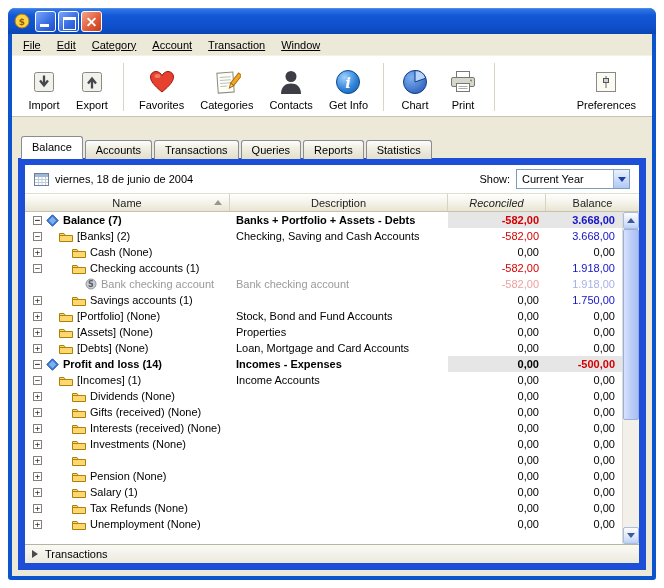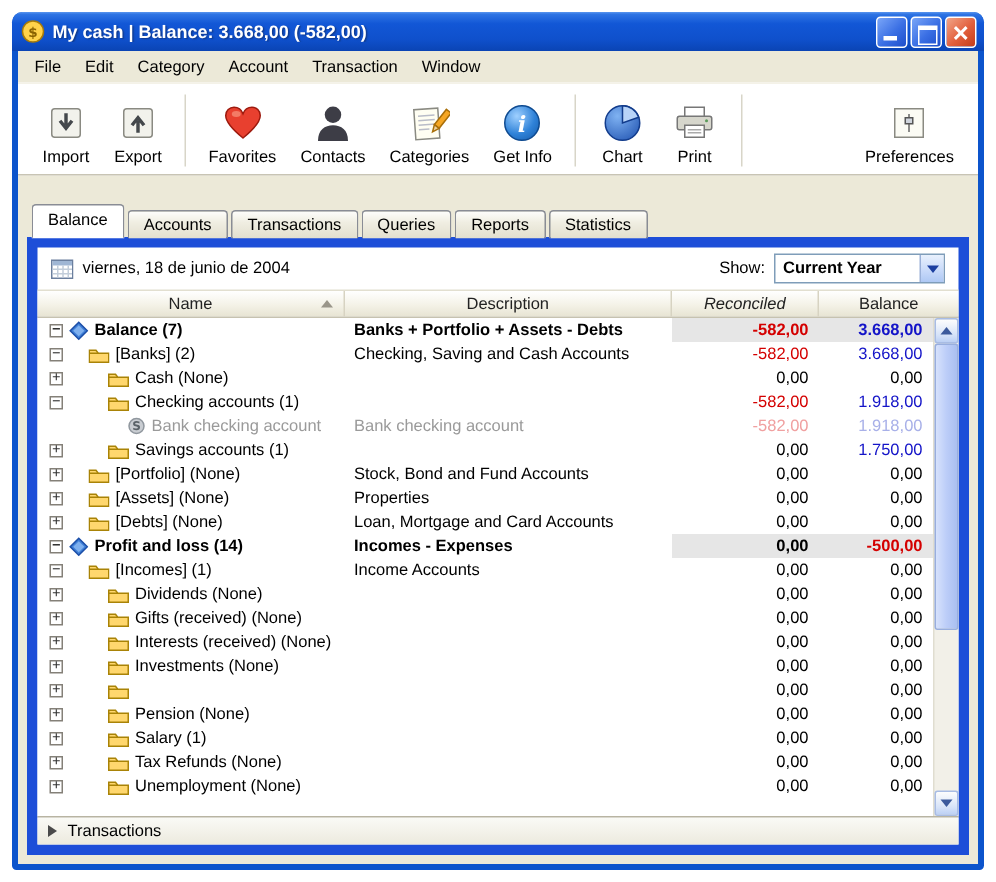--- a/index.html
+++ b/index.html
@@ -45,21 +45,21 @@
   .btn-close::before, .btn-close::after {
     content:""; position:absolute; left:4px; top:9px; width:11px; height:2px; background:#fff;
   }
   .btn-close::before { transform: rotate(45deg); }
   .btn-close::after { transform: rotate(-45deg); }
 
   .win-body { flex: 1; background: #ece9d8; display: flex; flex-direction: column; min-height: 0; }
 
   
   .menubar { display: flex; height: 21px; align-items: center; padding-left: 3px; background:#ece9d8; }
-  .menu-item { padding: 3px 8px; color: #000; }
+  .menu-item { padding: 3px 8px; color: #000; text-decoration: underline; }
 
   
   .toolbar {
     background: #fff; border-top: 1px solid #f4f2e8; border-bottom: 1px solid #c8c4b4;
     display: flex; align-items: stretch; padding: 5px 8px 3px 8px; height: 62px;
   }
   .tool-btn {
     display: flex; flex-direction: column; align-items: center; justify-content: flex-end;
     gap: 3px; padding: 2px 8px; min-width: 48px; background: transparent; border: none;
     font-family: "Liberation Sans", sans-serif; font-size: 11px; color:#000;
@@ -88,21 +88,21 @@
   .panel {
     flex: 1; margin: 0 6px 6px 6px; min-height: 0;
     border: 7px solid #1d4ed8; background: #fff;
     display: flex; flex-direction: column; position: relative; z-index: 1;
   }
 
   .datebar { height: 28px; display: flex; align-items: center; gap: 6px; padding: 0 9px; }
   .datebar .cal { display: inline-flex; flex: none; }
   .show-label { margin-left: auto; }
   .combo { width: 114px; height: 20px; border: 1px solid #7f9db9; background: #fff; display: flex; }
-  .combo-text { flex: 1; padding: 3px 0 0 5px; white-space: nowrap; overflow: hidden; font-weight: bold; }
+  .combo-text { flex: 1; padding: 3px 0 0 5px; white-space: nowrap; overflow: hidden; }
   .combo-btn {
     width: 16px; border-left: 1px solid #9ab0d8;
     background: linear-gradient(#e9f1fd,#cadbfa 55%,#aec8f4);
     display: flex; align-items: center; justify-content: center;
   }
   .combo-arrow { width:0; height:0; border-left:4px solid transparent; border-right:4px solid transparent; border-top:5px solid #1c3fa0; }
 
   
   .thead {
     display: flex; height: 19px; flex: none;
@@ -171,21 +171,20 @@
 
 <div class="window">
 
   <div class="titlebar">
     <span class="app-icon">
       <svg width="16" height="16">
           <circle cx="8" cy="8" r="7" fill="#ffd24a" stroke="#a87b08"></circle>
           <text x="8" y="11.5" font-size="9" font-weight="bold" fill="#8a6200" text-anchor="middle" font-family="DejaVu Sans">$</text>
         </svg>
     </span>
-    <span class="title-text">My cash | Balance: 3.668,00 (-582,00)</span>
     <span class="win-controls">
       <span class="wbtn btn-min"></span>
       <span class="wbtn btn-max"></span>
       <span class="wbtn btn-close"></span>
     </span>
   </div>
 
   <div class="win-body">
 
     <div class="menubar">
@@ -218,29 +217,20 @@
       </button>
       <span class="tool-sep"></span>
       <button class="tool-btn">
         <span class="ticon">
             <svg width="26" height="24" viewBox="0 0 26 24">
               <path d="M13 22 C5 15.5 1.5 11 1.5 7 C1.5 3.8 4 1.5 7 1.5 C9.5 1.5 12 3.2 13 5.8 C14 3.2 16.5 1.5 19 1.5 C22 1.5 24.5 3.8 24.5 7 C24.5 11 21 15.5 13 22 Z" fill="#e8402f" stroke="#9c1a0e"></path>
               <ellipse cx="8.5" cy="6" rx="3" ry="2" fill="#f58a74" opacity="0.8"></ellipse>
             </svg>
           </span>
         <span>Favorites</span>
-      </button>
-      <button class="tool-btn">
-        <span class="ticon">
-            <svg width="24" height="26">
-              <circle cx="12" cy="7.5" r="5.5" fill="#3d3d46"></circle>
-              <path d="M2 25 C2 17.5 6.5 14.5 12 14.5 C17.5 14.5 22 17.5 22 25 Z" fill="#3d3d46"></path>
-            </svg>
-          </span>
-        <span>Contacts</span>
       </button>
       <button class="tool-btn">
         <span class="ticon">
             <svg width="28" height="26">
               <g transform="rotate(-4 14 13)">
                 <rect x="4.5" y="3.5" width="16" height="20" fill="#fffef2" stroke="#8a8a82"></rect>
                 <g stroke="#b9bcc8">
                   <line x1="7" y1="8" x2="18" y2="8"></line>
                   <line x1="7" y1="11" x2="18" y2="11"></line>
                   <line x1="7" y1="14" x2="18" y2="14"></line>
@@ -250,20 +240,29 @@
               <g transform="rotate(38 21 13)">
                 <rect x="19" y="3" width="4" height="13" fill="#f5a623" stroke="#a86e08"></rect>
                 <polygon points="19,16 23,16 21,20.5" fill="#eed3a2" stroke="#a86e08"></polygon>
               </g>
             </svg>
           </span>
         <span>Categories</span>
       </button>
       <button class="tool-btn">
         <span class="ticon">
+            <svg width="24" height="26">
+              <circle cx="12" cy="7.5" r="5.5" fill="#3d3d46"></circle>
+              <path d="M2 25 C2 17.5 6.5 14.5 12 14.5 C17.5 14.5 22 17.5 22 25 Z" fill="#3d3d46"></path>
+            </svg>
+          </span>
+        <span>Contacts</span>
+      </button>
+      <button class="tool-btn">
+        <span class="ticon">
             <svg width="26" height="26">
               <defs>
                 <radialGradient id="igr" cx="0.35" cy="0.3" r="0.95">
                   <stop offset="0" stop-color="#9fd0ff"></stop>
                   <stop offset="0.55" stop-color="#2f82d8"></stop>
                   <stop offset="1" stop-color="#1258a8"></stop>
                 </radialGradient>
               </defs>
               <circle cx="13" cy="13" r="11.5" fill="url(#igr)" stroke="#0e4a90"></circle>
               <text x="13" y="19" font-size="15" font-family="DejaVu Serif" font-style="italic" font-weight="bold" fill="#fff" text-anchor="middle">i</text>

